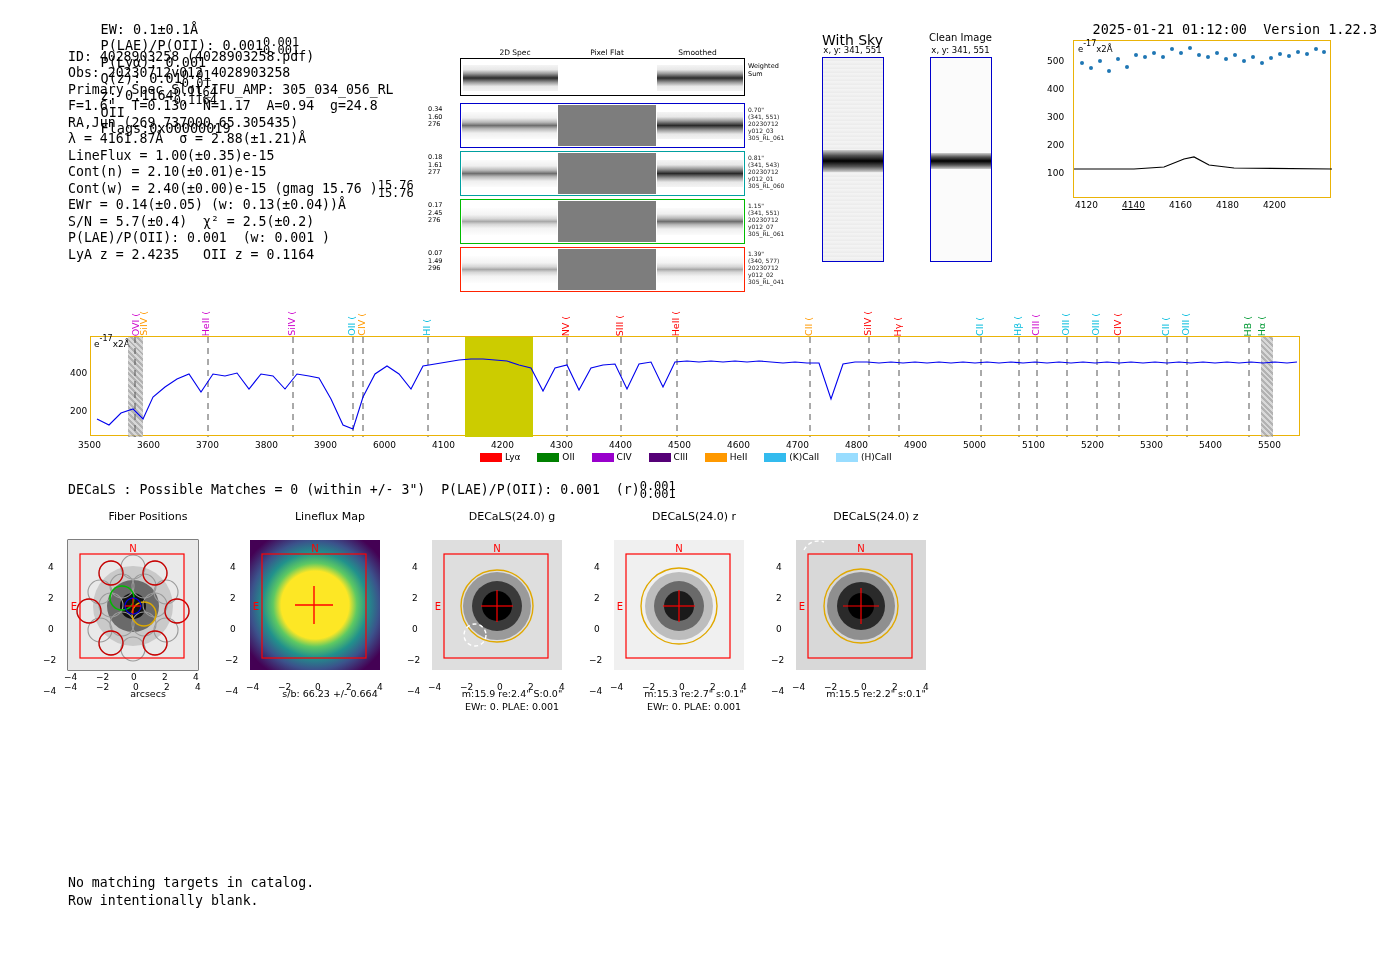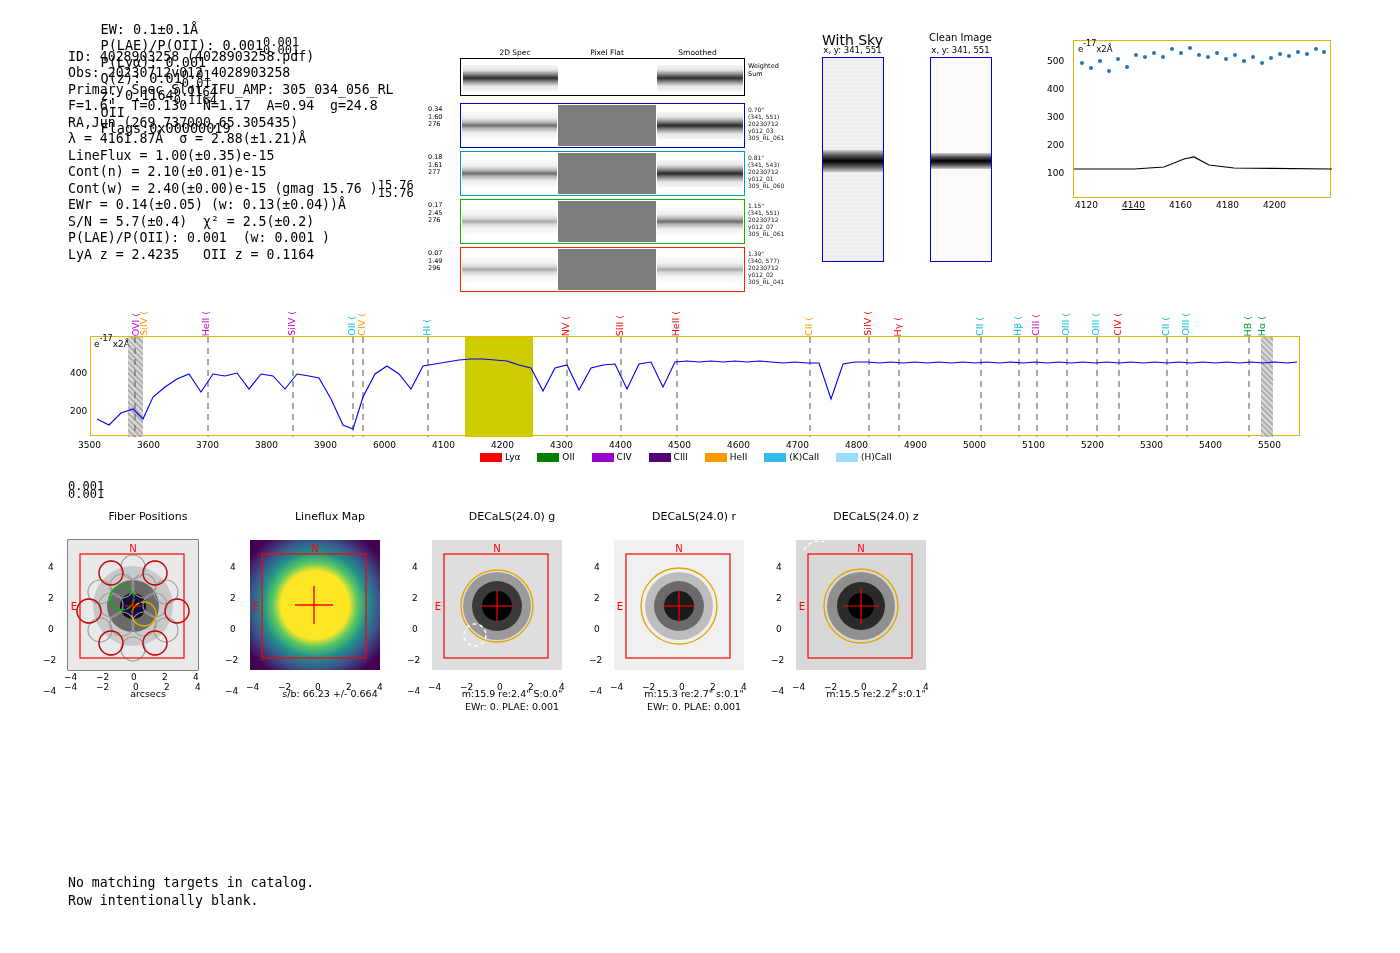--- a/index.html
+++ b/index.html
@@ -58,20 +58,23 @@
 <div id="topbar">
   <div id="topline" class="mono">
     <span>EW: 0.1±0.1Å</span>&nbsp;
     <span>P(LAE)/P(OII): 0.001</span><span class="stack"><span>0.001</span><span>0.001</span></span>&nbsp;&nbsp;
     <span>P(Lyα): 0.001</span>&nbsp;&nbsp;
     <span>Q(z): 0.01</span><span class="stack"><span>0.01</span><span>0.01</span></span>&nbsp;&nbsp;
     <span>z: 0.1164</span><span class="stack"><span>0.1164</span><span>0.1164</span></span>
     <span>OII</span>&nbsp;&nbsp;&nbsp;
     <span>Flags:0x00000019</span>
   </div>
+  <div id="datever" class="mono">
+    <span>2025-01-21 01:12:00</span>&nbsp;&nbsp;<span>Version 1.22.3</span>
+  </div>
 </div>
 
 <div id="info" class="mono">
 <span>ID: 4028903258 (4028903258.pdf)</span>
 <span>Obs: 20230712v012_4028903258</span>
 <span>Primary Spec_Slot_IFU_AMP: 305_034_056_RL</span>
 <span>F=1.6"  T=0.130  N=1.17  A=0.94  g=24.8</span>
 <span>RA,Jun (269.737000,65.305435)</span>
 <span>λ = 4161.87Å  σ = 2.88(±1.21)Å</span>
 <span>LineFlux = 1.00(±0.35)e-15</span>
@@ -305,21 +308,21 @@
 <div id="legend">
   <span class="lgitem"><span class="lgswatch" style="background:#ff0000"></span><span>Lyα</span></span>
   <span class="lgitem"><span class="lgswatch" style="background:#008000"></span><span>OII</span></span>
   <span class="lgitem"><span class="lgswatch" style="background:#9900cc"></span><span>CIV</span></span>
   <span class="lgitem"><span class="lgswatch" style="background:#550077"></span><span>CIII</span></span>
   <span class="lgitem"><span class="lgswatch" style="background:#ff9900"></span><span>HeII</span></span>
   <span class="lgitem"><span class="lgswatch" style="background:#33bbee"></span><span>(K)CalI</span></span>
   <span class="lgitem"><span class="lgswatch" style="background:#99ddff"></span><span>(H)CalI</span></span>
 </div>
 
-<div id="decalstitle" class="mono"><span class="stack"><span>0.001</span><span>0.001</span></span></div>
+<div id="decalstitle" class="mono"><span>DECaLS : Possible Matches = 0 (within +/- 3")  P(LAE)/P(OII): 0.001  (r)</span><span class="stack"><span>0.001</span><span>0.001</span></span></div>
 
 <div class="cut" style="left:48px;">
   <div class="cuttitle">Fiber Positions</div>
   <svg width="200" height="200" viewBox="0 0 200 200" style="position:absolute;left:0;top:18px;">
     <rect x="20" y="12" width="130" height="130" fill="#ffffff" stroke="#000" stroke-width="1"></rect>
     <rect x="20" y="12" width="130" height="130" fill="#e9e9e9"></rect>
     <circle cx="85" cy="78" r="40" fill="#c9c9c9"></circle>
     <circle cx="85" cy="78" r="26" fill="#6a6a6a"></circle>
     <circle cx="85" cy="78" r="13" fill="#111"></circle>
     <g fill="none" stroke="#9a9a9a" stroke-width="1.1">

